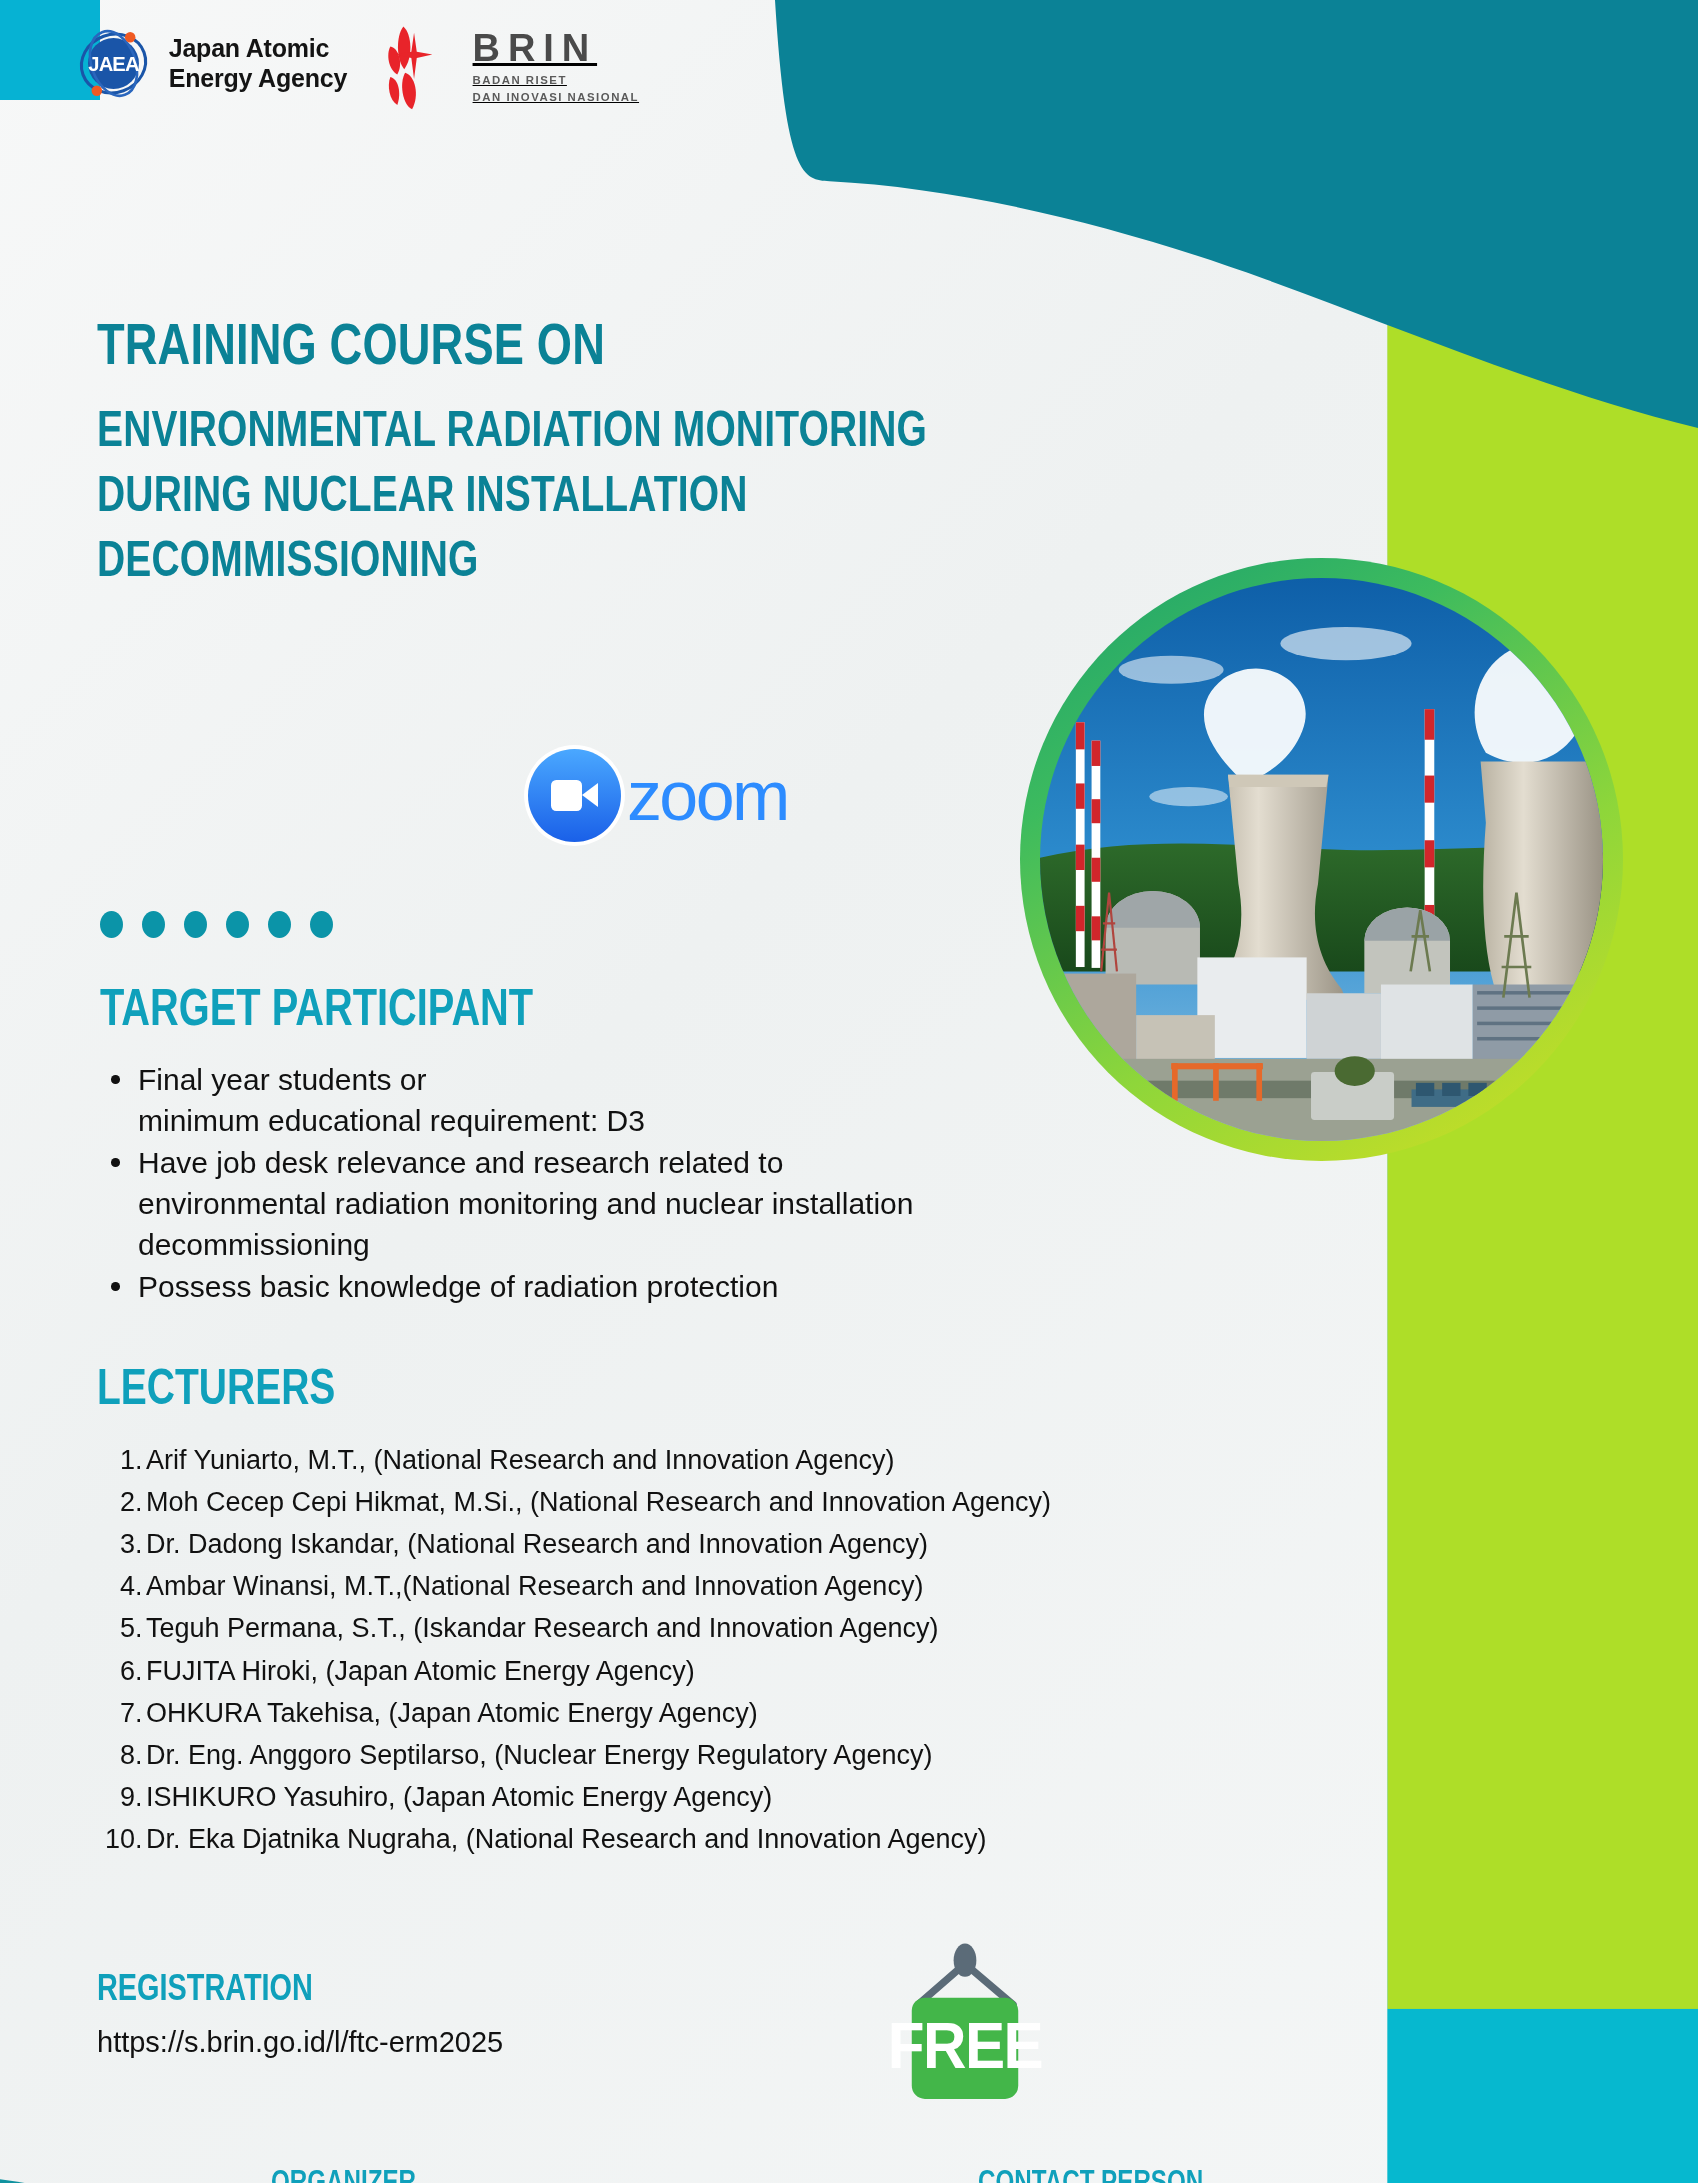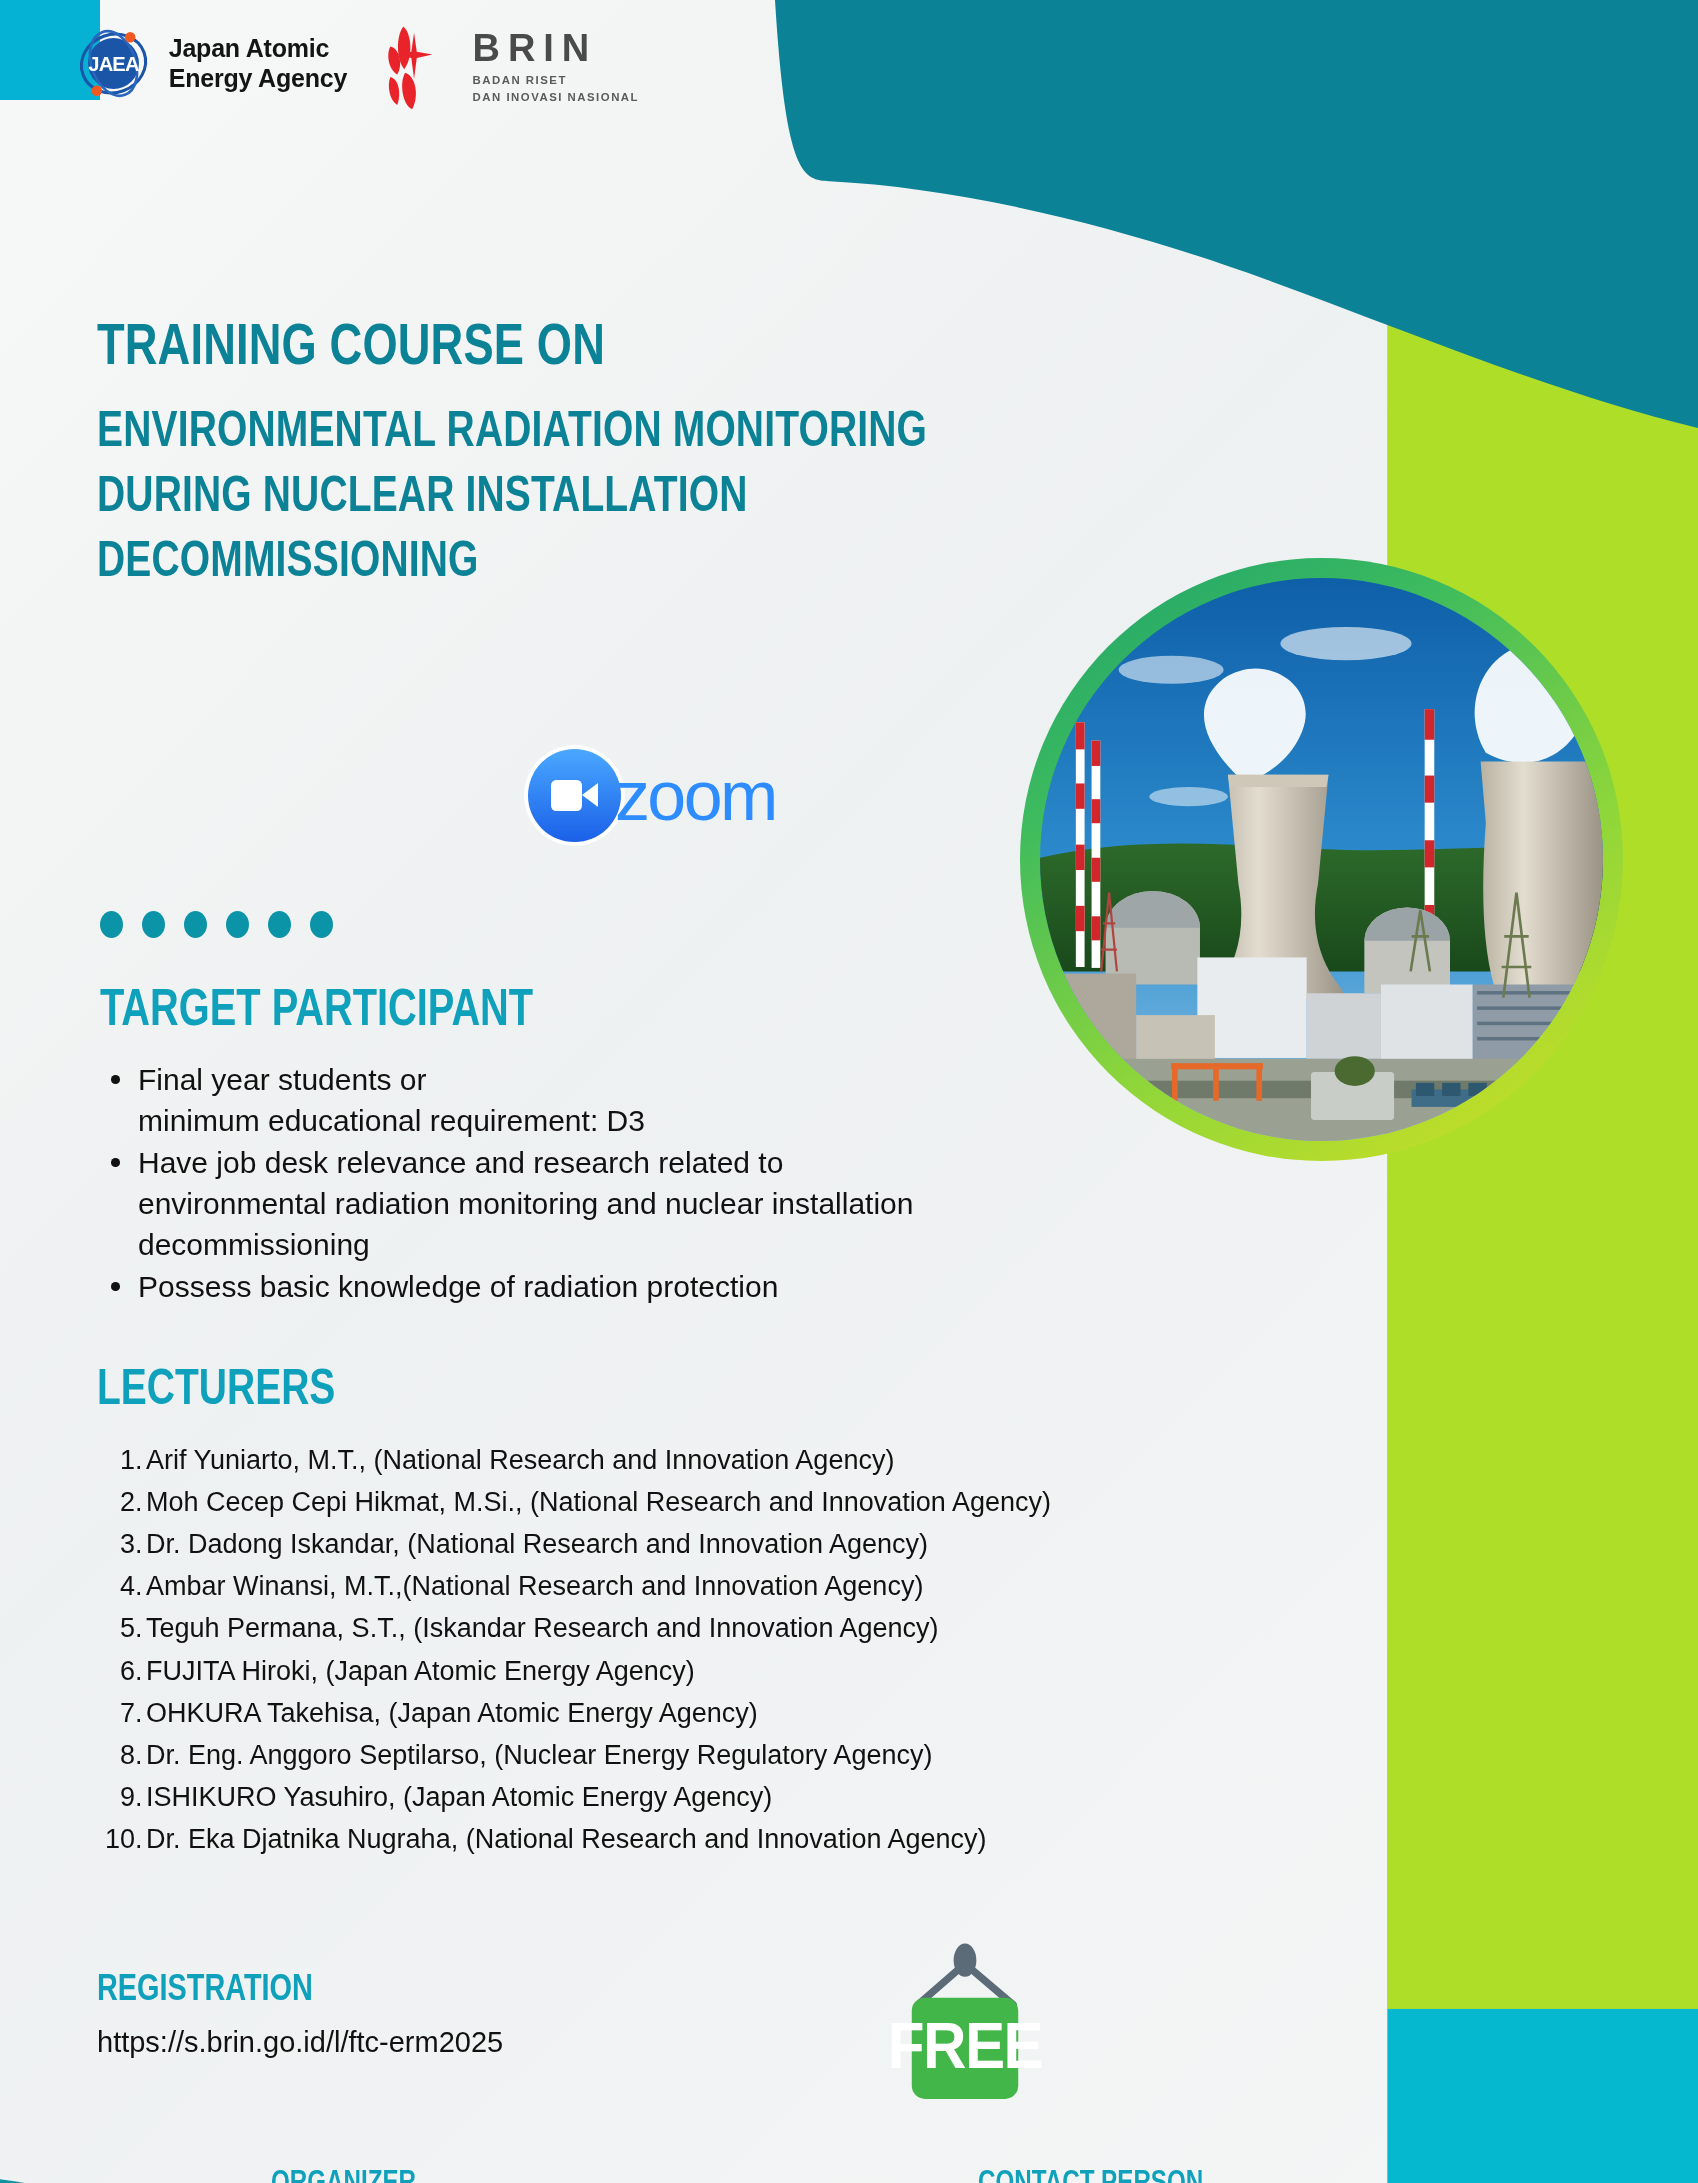--- a/index.html
+++ b/index.html
@@ -29,21 +29,21 @@
 
   
   .logos { position:absolute; left:74px; top:24px; display:flex; align-items:flex-start; gap:31px; }
   .jaea-wrap { display:flex; align-items:center; gap:15.7px; }
   .jaea-mark { width:79px; height:79px; position:relative; }
   .jaea-text {
     font-family:"Liberation Sans", sans-serif;
     font-weight:bold; font-size:25px; line-height:1.18;
     color:#141414; letter-spacing:-0.2px; white-space:nowrap;
   }
-  .brin-wrap { display:flex; align-items:center; gap:11.4px; }
+  .brin-wrap { display:flex; align-items:center; gap:11.4px;text-decoration:underline; }
   .brin-mark { width:83px; height:87px; }
   .brin-txt { display:flex; flex-direction:column; gap:6.1px; }
   .brin-name {
     font-family:"Liberation Sans", sans-serif;
     font-weight:bold; font-size:38px; letter-spacing:7.9px;
     color:#4a4a4a; line-height:0.95;
   }
   .brin-sub {
     font-family:"Liberation Sans", sans-serif;
     font-weight:bold; font-size:11.4px; letter-spacing:1.5px;
@@ -65,21 +65,21 @@
   .h1 { font-size:58px; line-height:1.02; margin-bottom:23.6px; }
   .h2 { font-size:50px; line-height:1.30; }
 
   
   .meta-block { position:absolute; left:97px; top:738px; }
   .meta-line {
     font-family:"Liberation Sans", sans-serif;
     font-size:35px; line-height:1.33; color:#111;
     white-space:nowrap;
   }
-  .zoom-logo { position:absolute; left:528px; top:749px; display:flex; align-items:center; gap:0px; }
+  .zoom-logo { position:absolute; left:528px; top:749px; display:flex; align-items:center; gap:12px; }
   .zoom-badge {
     width:93px; height:93px; border-radius:50%;
     background:linear-gradient(180deg,#4aa8ff 0%,#1a60e8 100%);
     display:flex; align-items:center; justify-content:center;
     box-shadow:0 0 0 3.9px #ffffff;
   }
   .zoom-cam { width:47px; height:31px; position:relative; }
   .zoom-cam .body { position:absolute; left:0; top:0; width:31px; height:31px; background:#fff; border-radius:5.2px; }
   .zoom-cam .lens {
     position:absolute; right:0; top:2.6px;

